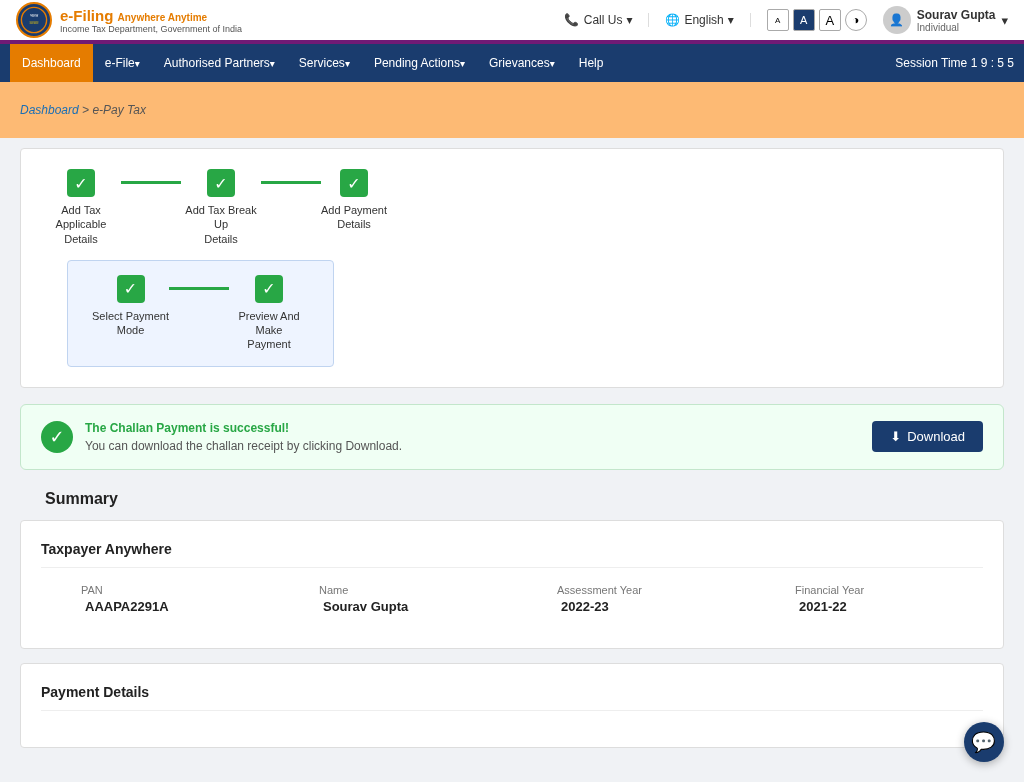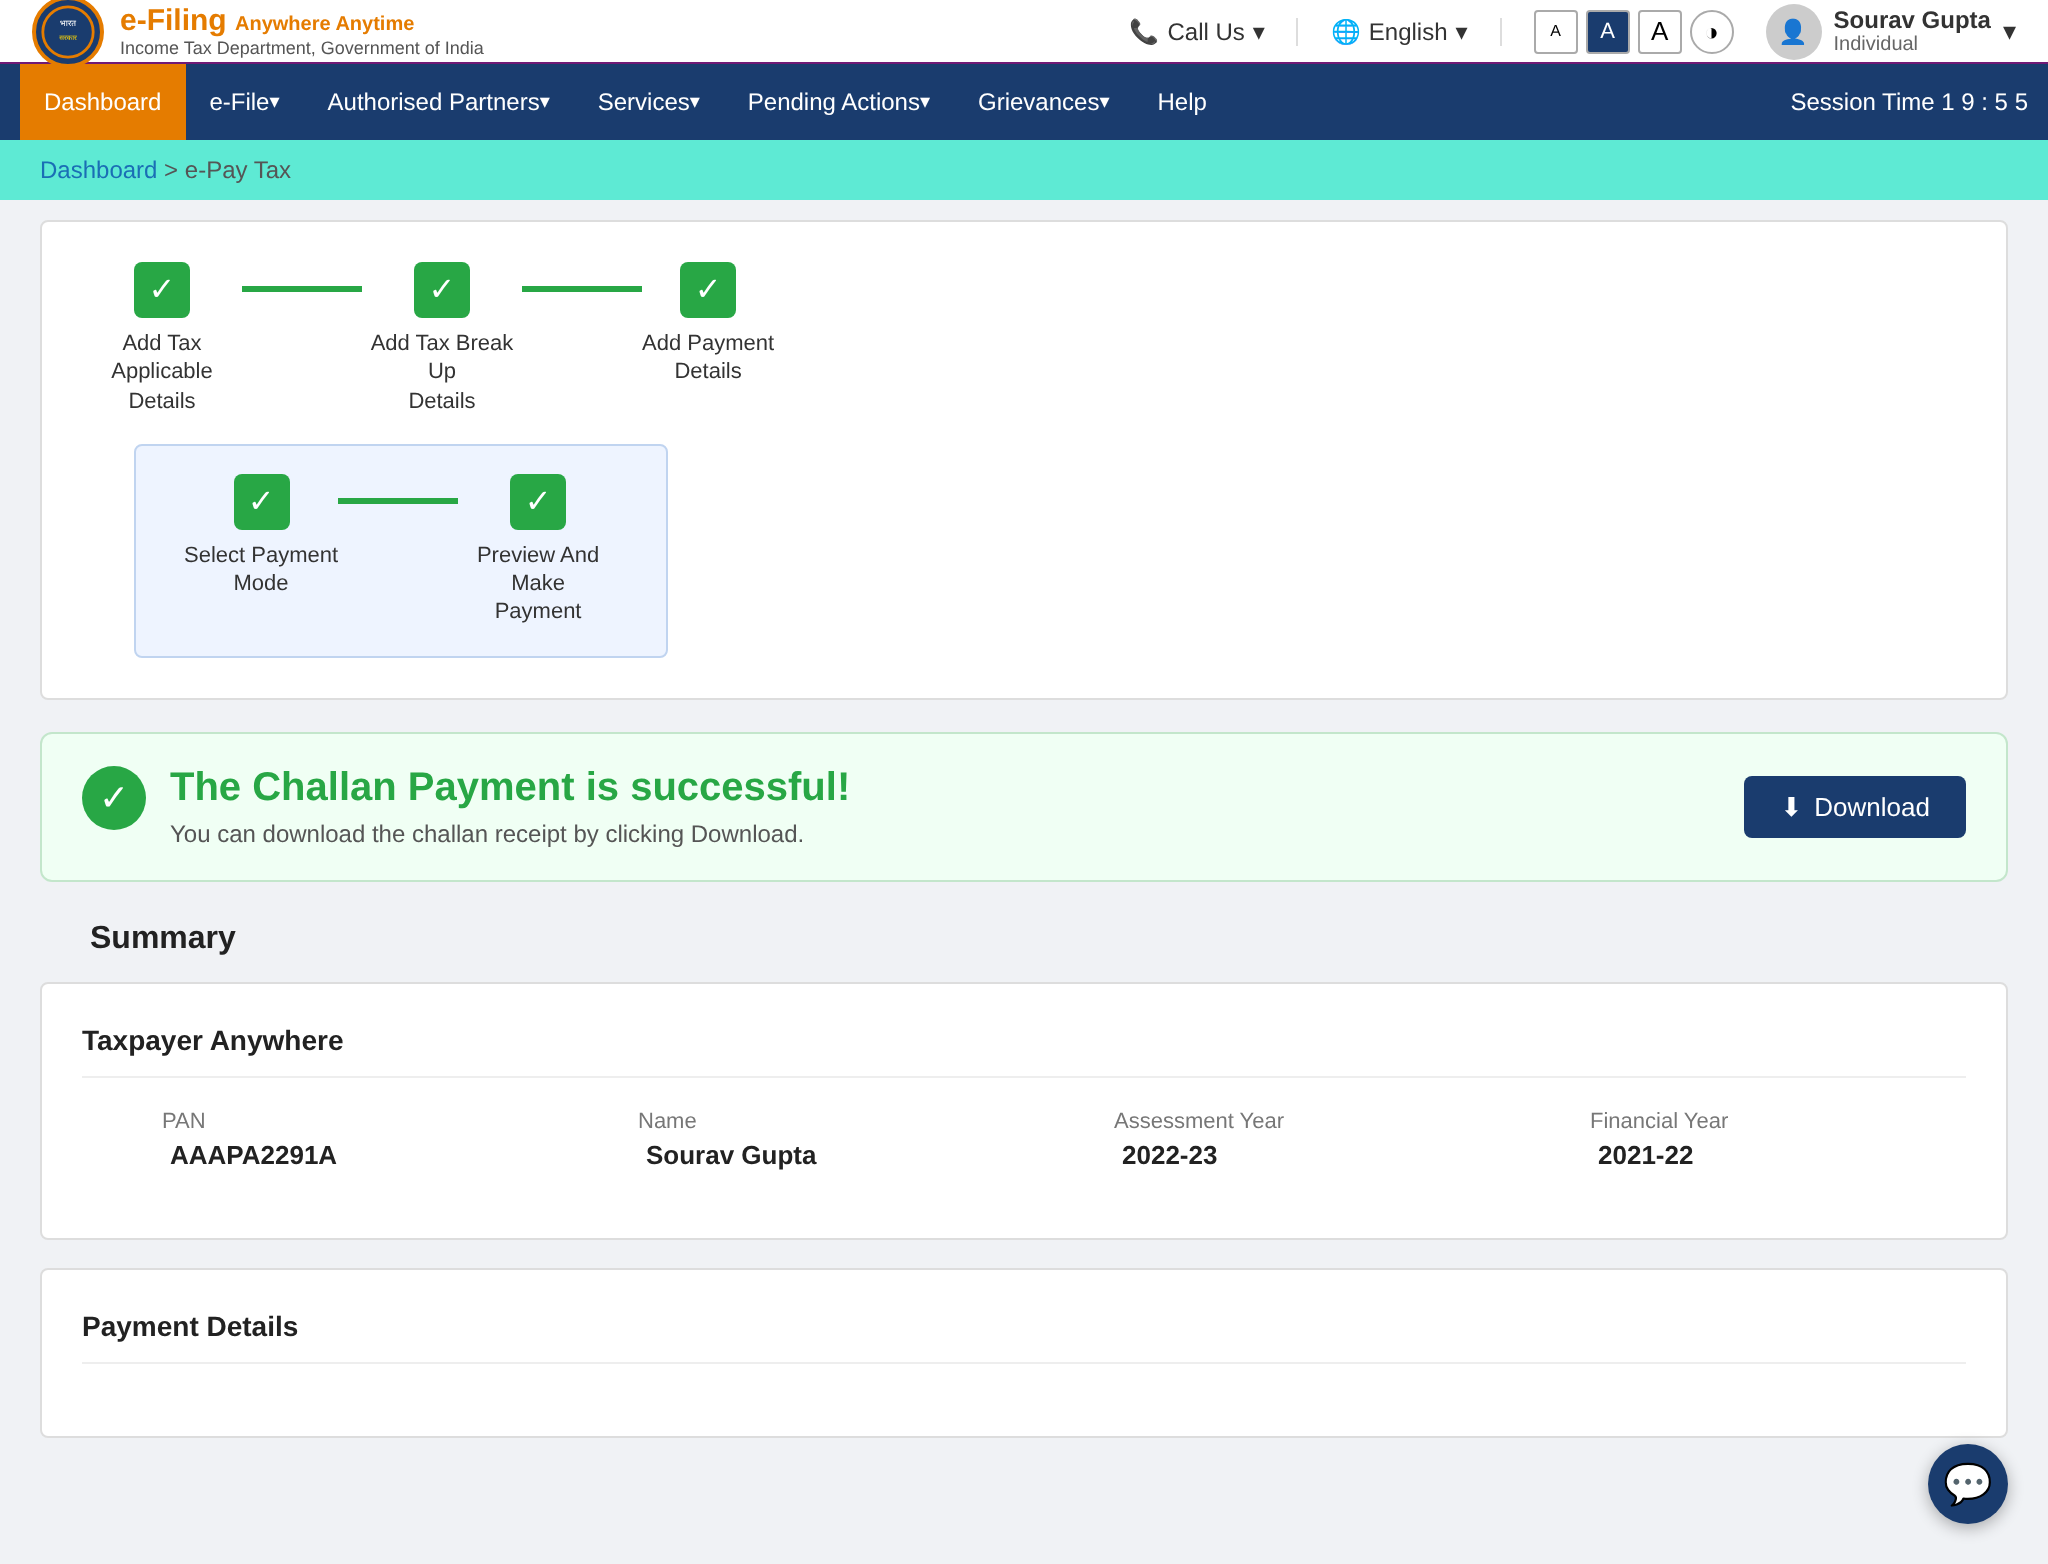--- a/index.html
+++ b/index.html
@@ -1,19 +1,19 @@
 <!DOCTYPE html>
 <html><head>
   <meta charset="utf-8">
   <style>
     * { box-sizing: border-box; margin: 0; padding: 0; }
     body { font-family: Arial, sans-serif; font-size: 13px; background: #f0f2f5; color: #333; }
 
     
-    .header { background: white; display: flex; align-items: center; padding: 6px 16px; border-bottom: 1px solid #701a75; height: 32px; }
+    .header { background: white; display: flex; align-items: center; padding: 6px 16px; border-bottom: 4px solid #701a75; height: 44px; }
     .header-logo { display: flex; align-items: center; gap: 8px; flex: 1; }
     .logo-circle { width: 36px; height: 36px; border-radius: 50%; background: #1a3c6e; display: flex; align-items: center; justify-content: center; color: white; font-size: 8px; text-align: center; flex-shrink: 0; border: 2px solid #e57c00; }
     .logo-text { display: flex; flex-direction: column; }
     .logo-title { color: #1a3c6e; font-size: 15px; font-weight: bold; }
     .logo-title span { color: #e57c00; }
     .logo-subtitle { font-size: 9px; color: #555; }
     .header-tools { display: flex; align-items: center; gap: 16px; }
     .header-tool { display: flex; align-items: center; gap: 4px; font-size: 12px; color: #333; cursor: pointer; border-right: 1px solid #ddd; padding-right: 16px; }
     .header-tool:last-child { border-right: none; padding-right: 0; }
     .header-user { display: flex; align-items: center; gap: 6px; }
@@ -23,37 +23,37 @@
     .user-type { font-size: 10px; color: #666; }
 
     
     .nav { background: #1a3c6e; display: flex; align-items: center; padding: 0 10px; height: 38px; }
     .nav-item { color: white; font-size: 12px; padding: 0 12px; height: 38px; display: flex; align-items: center; cursor: pointer; white-space: nowrap; }
     .nav-item:first-child { background: #e57c00; }
     .nav-item.has-arrow::after { content: ' ▾'; font-size: 10px; }
     .session-time { margin-left: auto; color: white; font-size: 12px; }
 
     
-    .breadcrumb { padding: 8px 20px; font-size: 12px; color: #1a6eb5; background: #5eead4; }
+    .breadcrumb { padding: 21px 20px; font-size: 12px; color: #1a6eb5; background: #fdba74; font-style: italic; }
     .breadcrumb span { color: #555; }
 
     
     .content { padding: 10px 20px 20px; }
 
     
     .steps-container { background: white; border: 1px solid #ddd; border-radius: 4px; padding: 20px; margin-bottom: 16px; }
     .step-line { width: 60px; height: 3px; background: #28a745; }
     .step-circle { width: 28px; height: 28px; border-radius: 4px; background: #28a745; display: flex; align-items: center; justify-content: center; color: white; font-size: 14px; flex-shrink: 0; }
     .step-label { font-size: 11px; color: #333; text-align: center; margin-top: 6px; max-width: 80px; line-height: 1.3; }
 
     
     .success-banner { background: #f0fff4; border: 1px solid #c3e6cb; border-radius: 6px; padding: 16px 20px; display: flex; align-items: center; justify-content: space-between; margin-bottom: 20px; }
     .success-left { display: flex; align-items: flex-start; gap: 12px; }
     .success-icon { width: 32px; height: 32px; border-radius: 50%; background: #28a745; display: flex; align-items: center; justify-content: center; color: white; font-size: 18px; flex-shrink: 0; }
-    .success-text h3 { color: #28a745; font-size: 20px; margin-bottom: 4px; }
+    .success-text h3 { color: #28a745; font-size: 12px; margin-bottom: 4px; }
     .success-text p { color: #555; font-size: 12px; }
     .btn-download { background: #1a3c6e; color: white; border: none; padding: 8px 18px; border-radius: 4px; cursor: pointer; font-size: 13px; display: flex; align-items: center; gap: 6px; }
 
     
     .summary-title { font-size: 16px; font-weight: bold; margin-bottom: 12px; color: #222; margin-left: 25px; }
     .summary-card { background: white; border: 1px solid #ddd; border-radius: 4px; padding: 20px; margin-bottom: 14px; }
     .card-title { font-size: 14px; font-weight: bold; color: #222; margin-bottom: 16px; border-bottom: 1px solid #eee; padding-bottom: 10px; }
     .detail-grid { display: grid; grid-template-columns: 1fr 1fr 1fr 1fr; gap: 14px 10px; margin-bottom: 14px; }
     .detail-item label { display: block; font-size: 11px; color: #777; margin-bottom: 3px; padding-left: 40px; }
     .detail-item .value { font-size: 13px; color: #222; font-weight: 500; }

